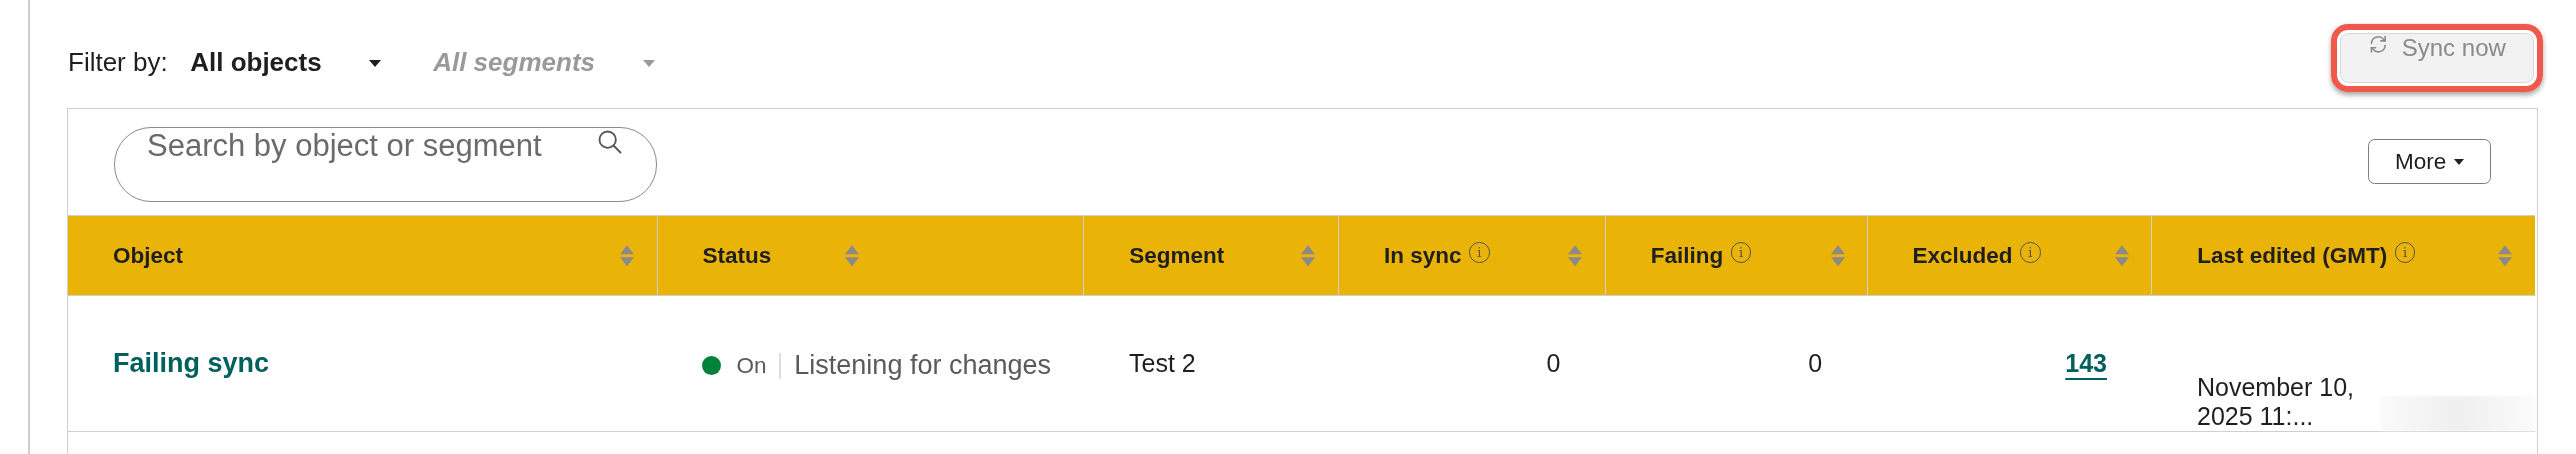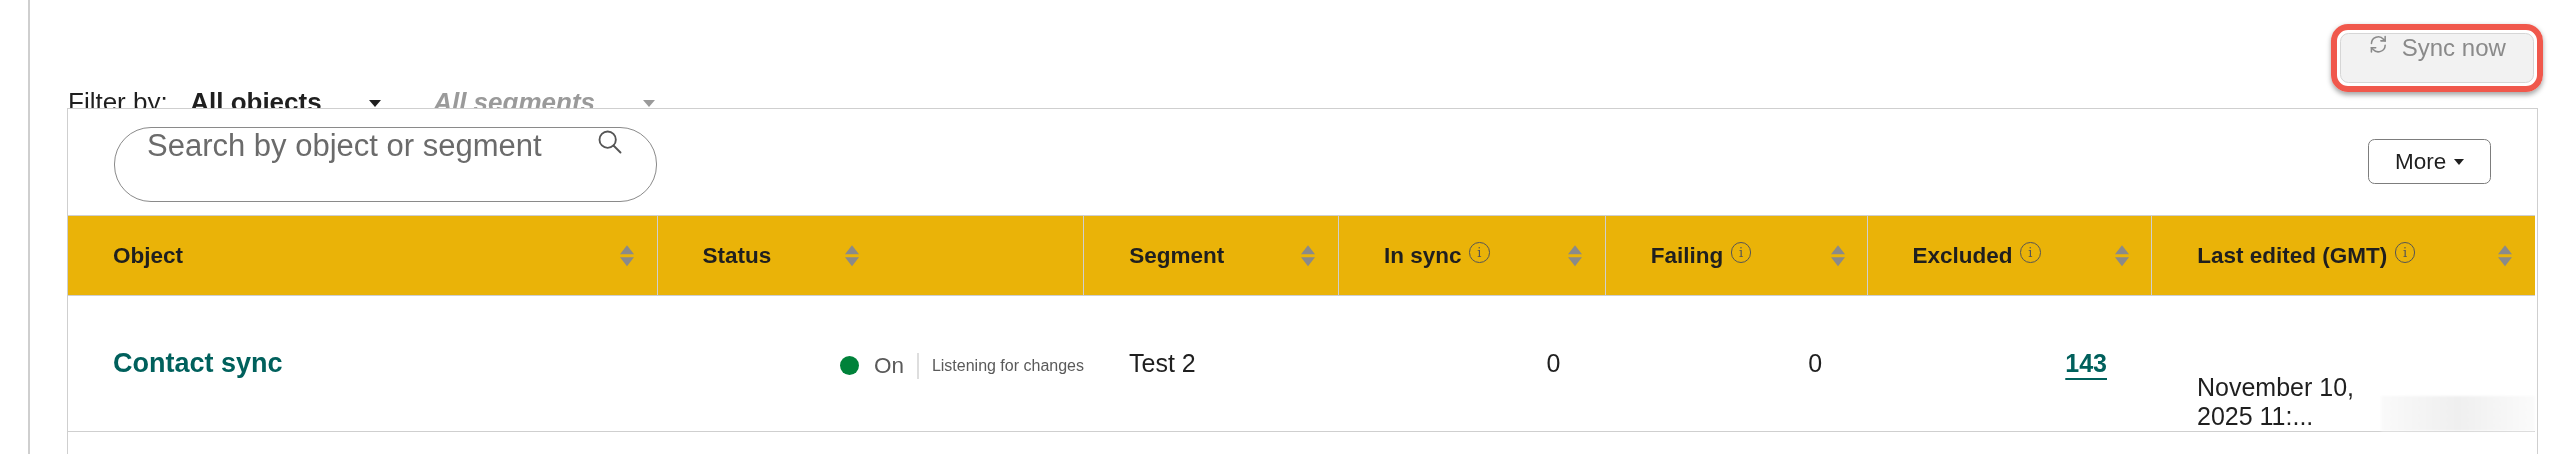--- a/index.html
+++ b/index.html
@@ -1,21 +1,21 @@
 <!DOCTYPE html>
 <html style="font-size:15px"><head>
 <meta charset="utf-8">
 <style>
   * { box-sizing: border-box; margin: 0; padding: 0; }
   html, body { width: 2576px; height: 455px; overflow: hidden; background: #ffffff; }
   body { font-family: "Liberation Sans", "DejaVu Sans", sans-serif; color: #1f1f1f; position: relative; }
 
   .outer-line { position: absolute; left: 28px; top: 0; width: 1.9px; height: 455px; background: #cfcfcf; }
 
-  .filter-bar { position: absolute; left: 68px; top: 41px; height: 43px; display: flex; align-items: center; font-size: 26px; margin-top: 40px; }
+  .filter-bar { position: absolute; left: 68px; top: 41px; height: 43px; display: flex; align-items: center; font-size: 26px; }
   .filter-label { color: #1f1f1f; margin-right: 22.5px; }
   .filter-dd { display: flex; align-items: center; font-weight: bold; cursor: pointer; gap: 40px; }
   .filter-dd .caret { display: inline-block; width: 0; height: 0; border-left: 6.6px solid transparent; border-right: 6.6px solid transparent; border-top: 7.5px solid currentColor; margin-left: 7.5px; margin-top: 1.9px; }
   .filter-objects { color: #1f1f1f; margin-right: 52px; }
   .filter-segments { color: #9a9a9a; font-style: italic; }
 
   .sync-wrap { position: absolute; left: 2331px; top: 24px; width: 212px; height: 68px; border: 6.6px solid #f0584c; border-radius: 17px; box-shadow: 0 2.8px 5.6px rgba(0,0,0,0.35); padding: 2.8px; }
   .sync-btn { width: 100%; height: 100%; background: #f2f2f2; border: 0.9px solid #d6d6d6; border-radius: 8.4px; display: flex; align-items: flex-start; justify-content: center; color: #8a8a8a; font-size: 24px; cursor: pointer; }
   .sync-btn svg { margin-right: 13px; }
 
@@ -36,21 +36,21 @@
   .sort .up { width: 0; height: 0; border-left: 7.5px solid transparent; border-right: 7.5px solid transparent; border-bottom: 9.4px solid #8a8a8a; }
   .sort .dn { width: 0; height: 0; border-left: 7.5px solid transparent; border-right: 7.5px solid transparent; border-top: 9.4px solid #8a8a8a; }
 
   .trow { position: absolute; left: 0; top: 186px; width: 2467px; height: 137px; border-bottom: 1.9px solid #cfcfcf; display: flex; }
   .td { height: 100%; display: flex; align-items: center; font-size: 25px; color: #1f1f1f; }
   .link-strong { color: #00605c; font-weight: bold; font-size: 27px; cursor: pointer; }
   .num-link { color: #00605c; font-weight: bold; text-decoration: underline; text-underline-offset: 5.6px; text-decoration-thickness: 1.9px; cursor: pointer; }
   .status-dot { width: 19px; height: 19px; border-radius: 50%; background: #00823a; margin-right: 15px; }
   .status-on { color: #5a5a5a; font-size: 22.5px; }
   .status-sep { width: 1.9px; height: 26px; background: #dedede; margin: 0 13px; }
-  .status-msg { color: #5a5a5a; font-size: 16px; }
+  .status-msg { color: #5a5a5a; font-size: 27px; }
   .blur-box { width: 230px; height: 35px; margin-top: 9.4px; background: linear-gradient(90deg, #fafafa, #efefef 50%, #fbfbfb); filter: blur(0.9px); }
 </style>
 </head>
 <body>
 
 <div class="outer-line"></div>
 
 <div class="filter-bar">
   <span class="filter-label">Filter by:</span>
   <div class="filter-dd filter-objects">
@@ -140,23 +140,23 @@
       <span class="info">i</span>
       <span class="sort" style="left:346px;">
           <span class="up"></span>
           <span class="dn"></span>
         </span>
     </div>
   </div>
 
   <div class="trow">
     <div class="td" style="width:590px; padding-left:45px;">
-      <span class="link-strong">Contact sync</span>
+      <span class="link-strong">Failing sync</span>
     </div>
-    <div class="td" style="width:427px; padding-left:45px; padding-top:5.6px;justify-content:flex-end;">
+    <div class="td" style="width:427px; padding-left:45px; padding-top:5.6px;">
       <span class="status-dot"></span>
       <span class="status-on">On</span>
       <span class="status-sep"></span>
       <span class="status-msg">Listening for changes</span>
     </div>
     <div class="td" style="width:255px; padding-left:45px;">
       <span>Test 2</span>
     </div>
     <div class="td" style="width:267px; justify-content:flex-end; padding-right:45px;">
       <span>0</span>

